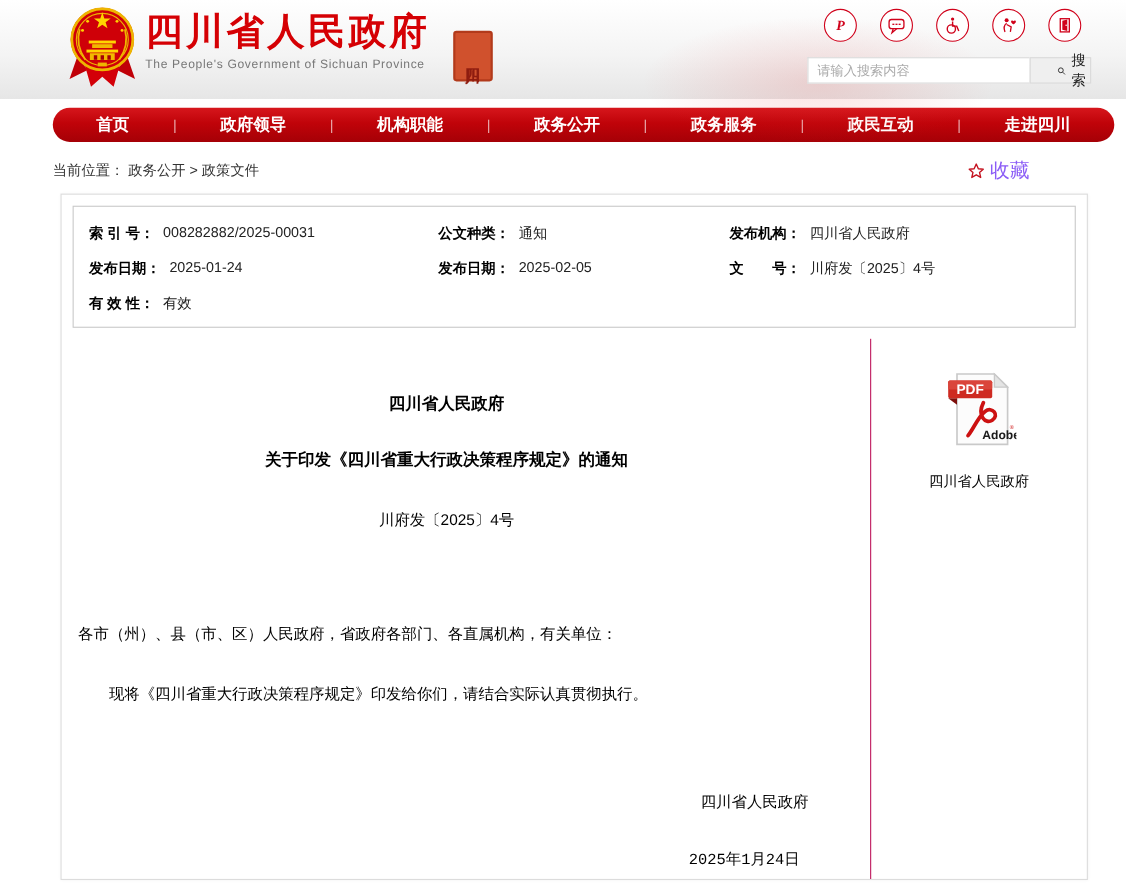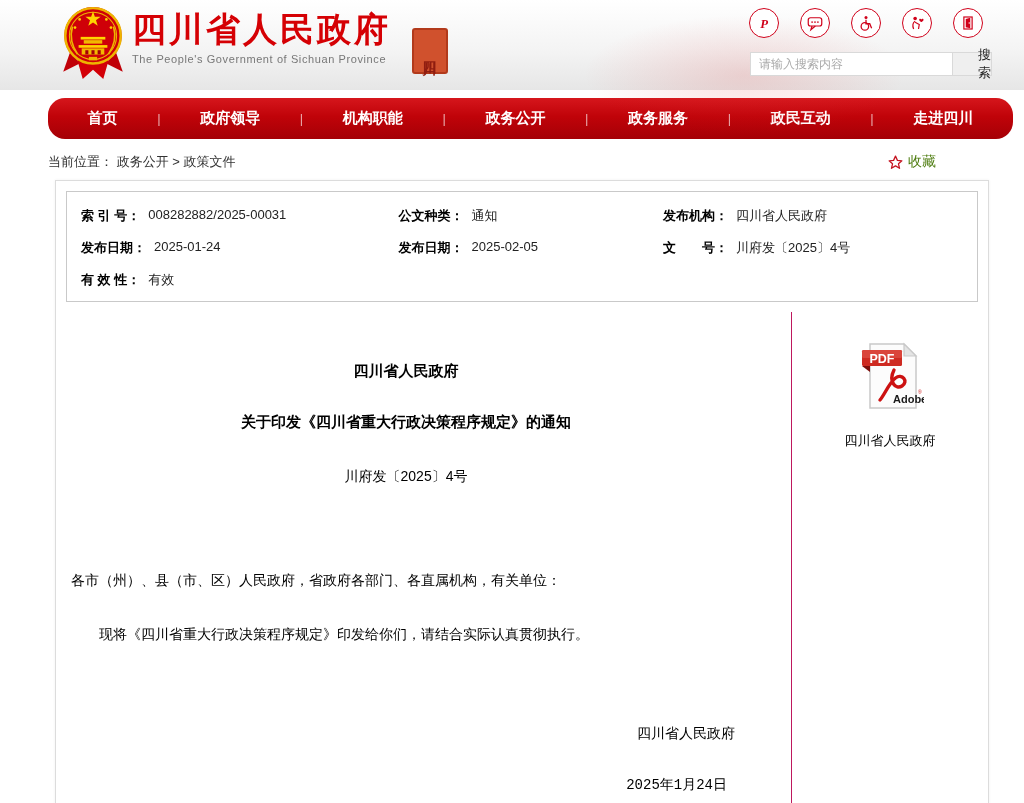--- a/index.html
+++ b/index.html
@@ -19,36 +19,36 @@
     background:#d0512d; border:2px solid #b23a1b; border-radius:3px; color:#8f1d10;
     display:flex; align-items:center; justify-content:center; text-align:center;
     font-weight:bold; font-size:14px; line-height:1.15; writing-mode:vertical-rl; }
   .icon-row { position:absolute; top:8px; right:41px; display:flex; gap:21px; }
   .circle-icon { width:30px; height:30px; border:1.5px solid #d0021b; border-radius:50%;
     background:#fff; display:flex; align-items:center; justify-content:center; cursor:pointer; }
   .search-row { position:absolute; top:52px; right:32px; display:flex; align-items:stretch; height:24px; }
   .search-input { width:202px; border:1px solid #d9d9d9; border-right:none; background:#fff;
     font-size:12px; color:#333; padding:0 8px; outline:none; }
   .search-input::placeholder { color:#aaa; }
-  .search-button { width:40px; border:1px solid #d9d9d9; background:#efefef; cursor:pointer;
+  .search-button { width:56px; border:1px solid #d9d9d9; background:#efefef; cursor:pointer;
     display:flex; align-items:center; justify-content:center; gap:3px;
     font-size:13px; color:#222; letter-spacing:2px;padding-left:24px; }
 
   
-  .main-nav { margin:8px 0 0 48px; width:965px; height:41px; border-radius:17px;
+  .main-nav { margin:8px 0 0 48px; width:965px; height:31px; border-radius:17px;
     background:linear-gradient(180deg,#d6161c 0%,#c00309 45%,#a50006 100%);
     display:flex; align-items:center; justify-content:space-evenly; }
   .nav-item { color:#fff; font-size:15px; font-weight:bold; text-decoration:none; cursor:pointer; }
   .nav-sep { color:rgba(255,255,255,.65); font-size:13px; }
 
   
   .crumb-row { margin:14px 88px 0 48px; display:flex; justify-content:space-between;
     align-items:center; font-size:13px; color:#333; }
   .crumb-link { color:#333; text-decoration:none; cursor:pointer; }
-  .favorite { display:flex; align-items:center; gap:4px; color:#4d7c0f; cursor:pointer; font-size:14px; }
+  .favorite { display:flex; align-items:center; gap:4px; color:#8b5cf6; cursor:pointer; font-size:18px; }
 
   
   .container { margin:9px 0 0 55px; width:934px; height:624px; background:#fff;
     border:1px solid #dcdcdc; box-shadow:0 0 3px rgba(0,0,0,.06); overflow:hidden; }
   .meta-box { margin:10px; border:1px solid #c9c9c9; padding:15px 14px 12px 14px;
     display:grid; grid-template-columns:36% 30% 34%; row-gap:14px; font-size:13px; color:#111; }
   .meta-cell { display:flex; gap:8px; white-space:nowrap; }
   .meta-label { font-weight:bold; color:#000; }
   .meta-value { color:#222; }
 

